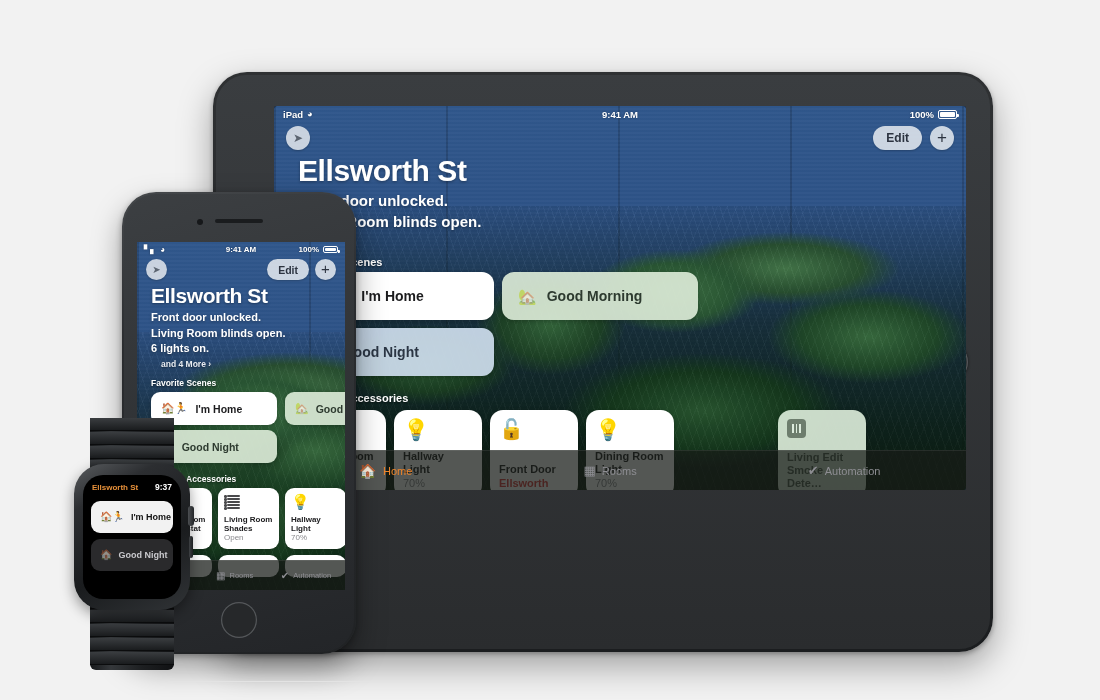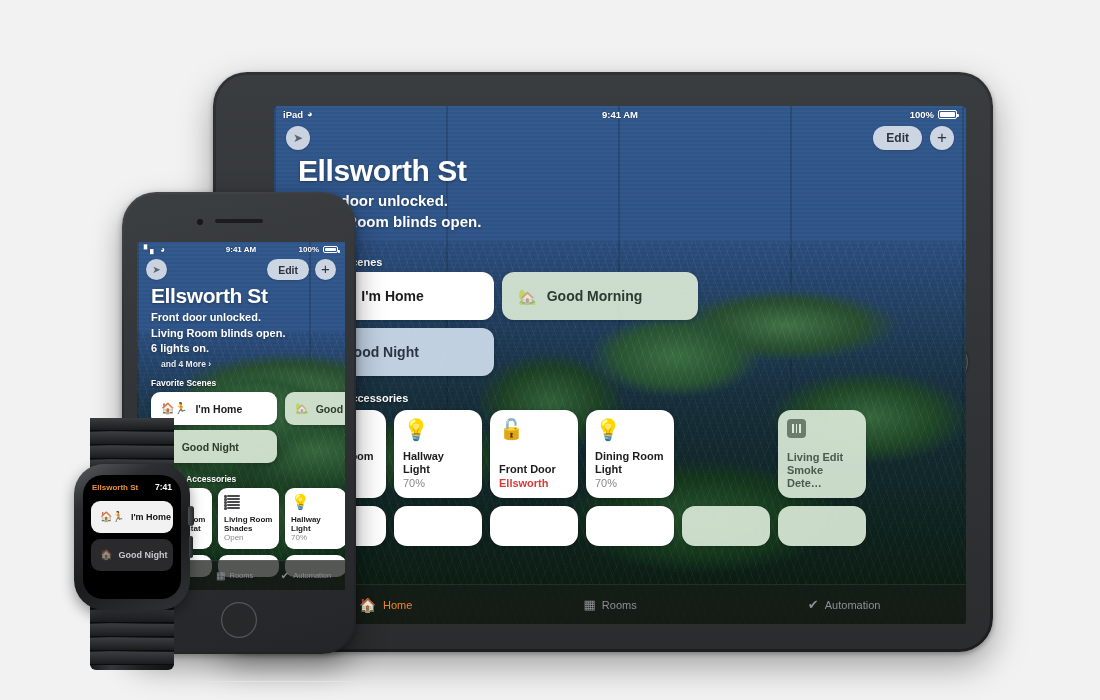--- a/index.html
+++ b/index.html
@@ -17,21 +17,21 @@
     background:linear-gradient(180deg,#2f3133 0%,#25272a 55%,#1b1d1f 100%);
     border-radius:34px;
     box-shadow:0 14px 34px rgba(0,0,0,.34), 0 2px 5px rgba(0,0,0,.3);
   }
   .ipad-inner {
     position:absolute; left:3px; top:3px; right:3px; bottom:3px;
     border-radius:31px;
     background:linear-gradient(180deg,#3a3d40,#2a2c2e);
   }
   .ipad-screen {
-    position:absolute; left:58px; top:31px; width:692px; height:518px;
+    position:absolute; left:58px; top:31px; width:692px; height:384px;
     background:#123; overflow:hidden; border-radius:3px;
     box-shadow:inset 0 0 0 1px #000;
   }
   .ipad-home {
     position:absolute; right:22px; top:50%; transform:translateY(-50%);
     width:40px; height:40px; border-radius:50%;
     background:#2b2d2f;
     box-shadow:inset 0 0 0 1.2px #55585b, 0 0 3px rgba(0,0,0,.6);
   }
   .ipad-cam {
@@ -505,21 +505,21 @@
       <span class="band-link" style="top:56px"></span>
     </div>
 
     <div class="watch-body">
       <div class="crown"></div>
       <div class="side-btn"></div>
 
       <div class="watch-screen">
         <div class="w-head">
           <span class="w-title">Ellsworth St</span>
-          <span class="w-time">7:41</span>
+          <span class="w-time">9:37</span>
         </div>
 
         <div class="w-row on">
           <span class="g" style="font-size:10px;">🏠🏃</span>
           <span>I'm Home</span>
         </div>
         <div class="w-row off">
           <span class="g" style="font-size:10px; opacity:.5;">🏠</span>
           <span>Good Night</span>
         </div>

